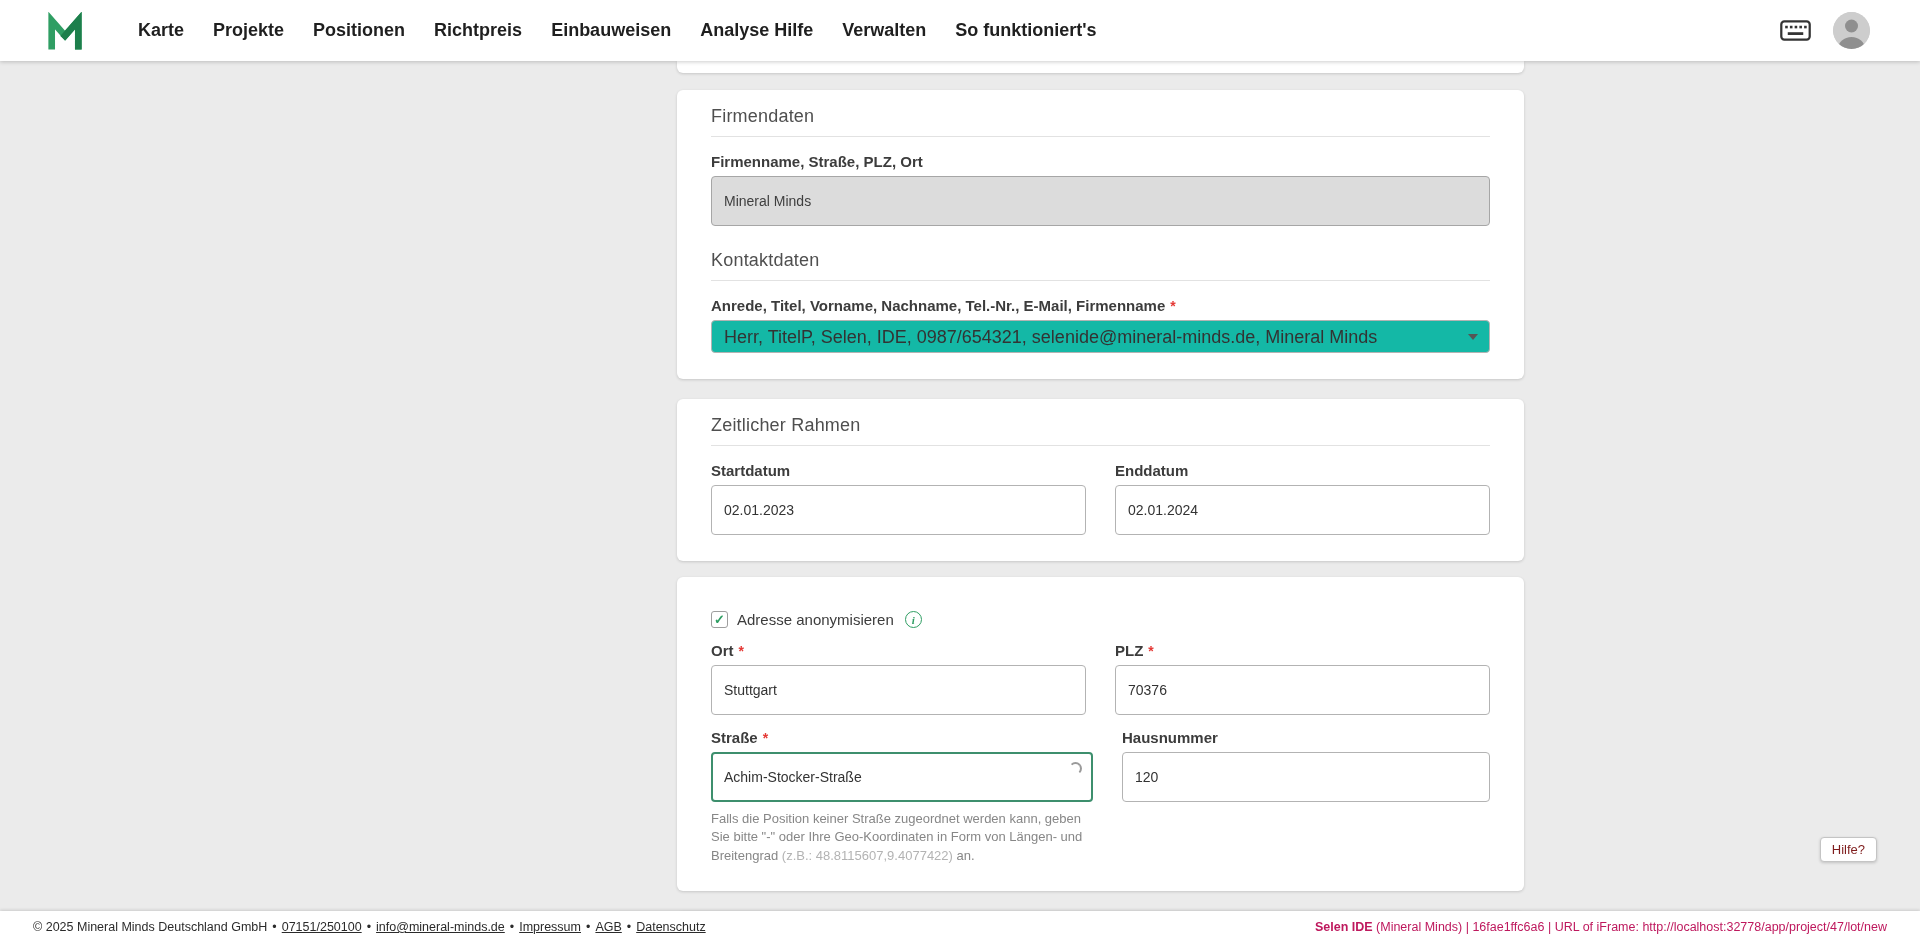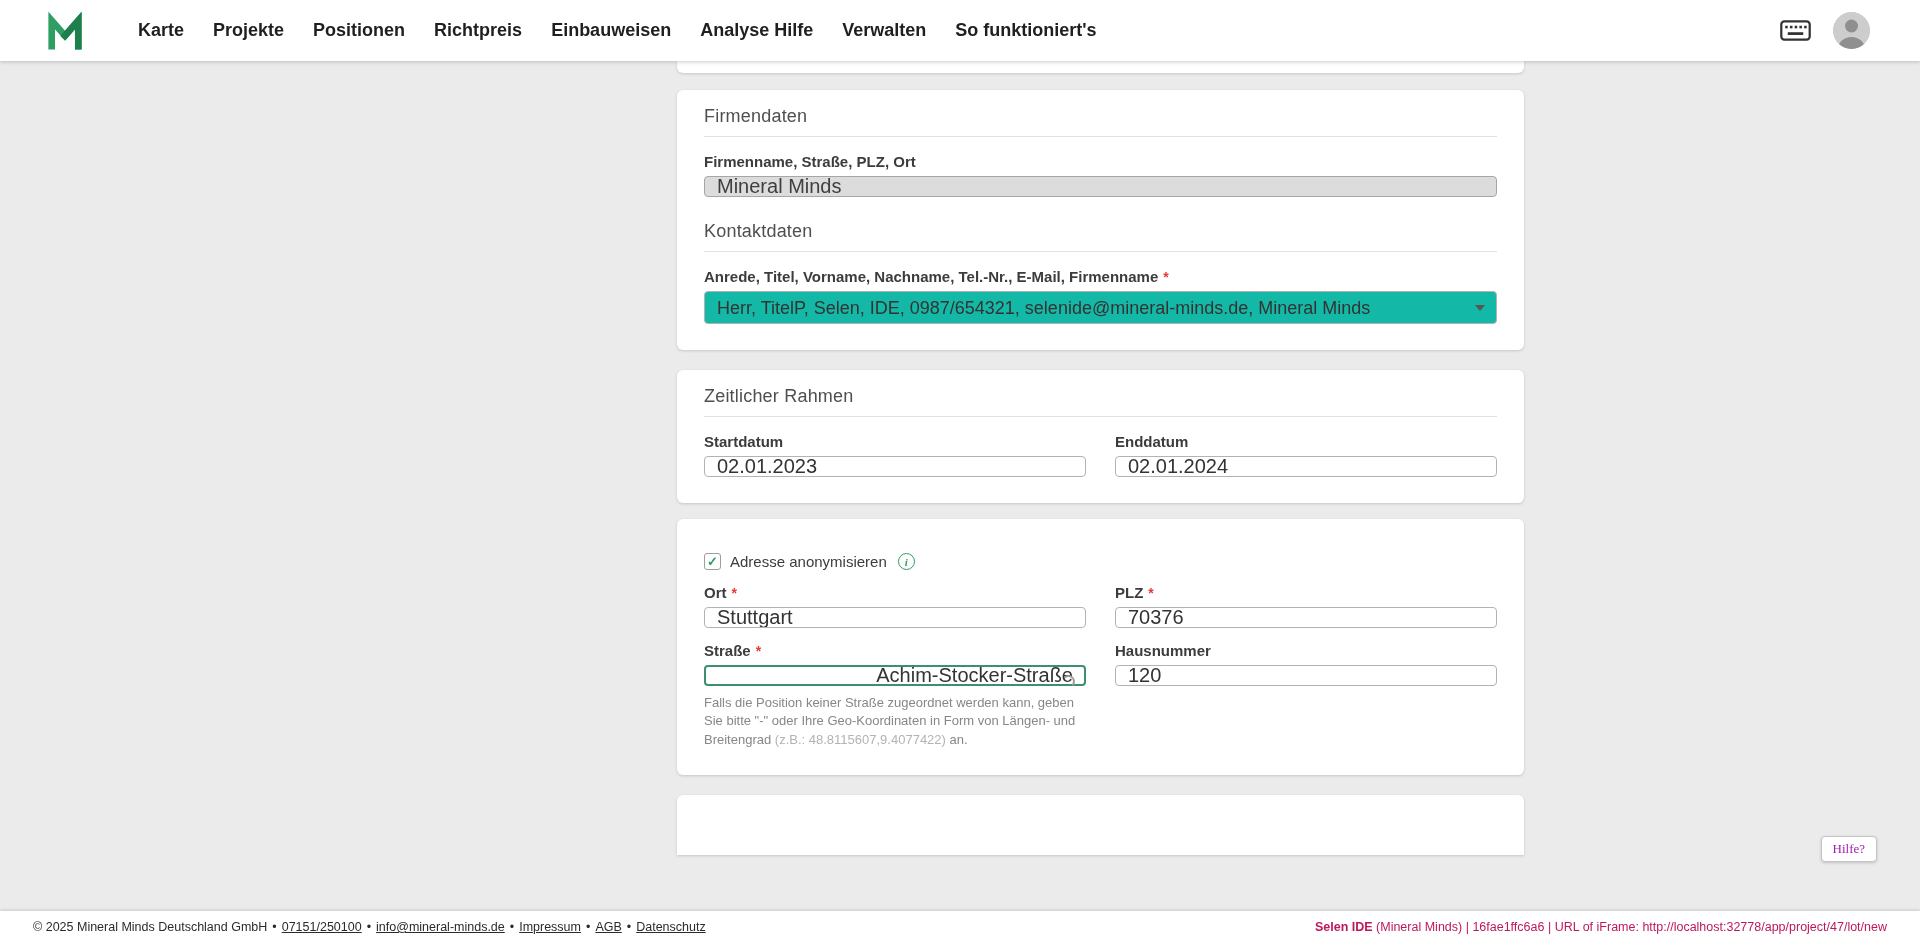--- a/index.html
+++ b/index.html
@@ -32,43 +32,43 @@
   }
 
   
   .content{
     position:absolute;top:61px;left:0;right:0;bottom:32px;background:var(--bg);overflow:hidden;
   }
   .container{margin-left:677px;width:847px;}
   .card{background:#fff;border-radius:6px;box-shadow:0 1px 3px rgba(0,0,0,.16);}
   .sliver-top{height:12px;border-radius:0 0 6px 6px;margin-bottom:17px;}
   .sliver-bottom{height:60px;border-radius:6px 6px 0 0;}
-  .card-block{padding:16px 27px 26px;margin-bottom:20px;}
+  .card-block{padding:16px 34px 26px;margin-bottom:20px;}
 
   .section-title{
     margin:0;font-size:18px;font-weight:400;color:#4f4f4f;
     padding-bottom:9px;border-bottom:1px solid #e2e2e2;letter-spacing:.2px;
   }
   .section-title.mt{margin-top:24px;}
   .heading-row{
     display:flex;justify-content:space-between;align-items:center;
     border-bottom:1px solid #e2e2e2;padding-bottom:6px;
   }
   .heading-row .section-title{border-bottom:none;padding-bottom:0;}
   .copy-btn{cursor:pointer;display:flex;align-items:center;}
 
   .field-label{
     margin-top:16px;font-size:15px;font-weight:700;color:#3c3c3c;
     display:flex;align-items:flex-end;gap:5px;
   }
   .required{color:var(--required);font-weight:700;font-size:14px;line-height:1.1;}
 
   .text-input{
-    display:block;margin-top:6px;width:100%;height:21px;border:1px solid #b3b3b3;border-radius:4px;
-    padding:0 12px;font-size:20px;color:#333;background:#fff;font-family:inherit;outline:none;
+    display:block;margin-top:6px;width:100%;height:50px;border:1px solid #b3b3b3;border-radius:4px;
+    padding:0 12px;font-size:14px;color:#333;background:#fff;font-family:inherit;outline:none;
   }
   .text-input.disabled{background:#dcdcdc;border-color:#a6a6a6;color:#3f3f3f;}
   .text-input.focused{border:2px solid var(--focus);padding:0 11px;}
 
   .select-wrap{position:relative;margin-top:6px;}
   .select{
     width:100%;height:33px;-webkit-appearance:none;appearance:none;
     border:1px solid #b3b3b3;border-radius:4px;background:#14b8a6;
     padding:0 32px 0 12px;font-size:18px;color:#333;font-family:inherit;outline:none;
   }
@@ -101,21 +101,21 @@
     animation:spin 1s linear infinite;
   }
   @keyframes spin{to{transform:rotate(360deg);}}
 
   .hint{margin-top:8px;width:382px;font-size:13px;line-height:1.42;color:#878787;}
   .hint .coords{color:#b3b3b3;}
 
   .help-btn{
     position:absolute;right:43px;bottom:49px;z-index:15;
     background:#fff;border:1px solid #c4c4c4;border-radius:4px;
-    padding:4px 11px;font-size:13px;color:#a21caf;font-family:Liberation Serif, serif;cursor:pointer;
+    padding:4px 11px;font-size:13px;color:#7f1d1d;font-family:Liberation Sans, sans-serif;cursor:pointer;
     box-shadow:0 1px 3px rgba(0,0,0,.18);
   }
 
   
   .footer{
     position:absolute;bottom:0;left:0;right:0;height:32px;background:#fff;z-index:20;
     box-shadow:0 -1px 3px rgba(0,0,0,.14);
     display:flex;align-items:center;justify-content:space-between;
     padding:0 33px;font-size:12.5px;color:#2b2b2b;
   }
@@ -240,21 +240,21 @@
         </div>
       </div>
 
       <div class="grid2 row">
         <div>
           <div class="field-label" style="margin-top:14px;">
             <span>Straße</span>
             <span class="required">*</span>
           </div>
           <div class="input-wrap" style="margin-top:6px;">
-            <input class="text-input focused" style="margin-top: 0px; text-align: right;" value="Achim-Stocker-Straße">
+            <input class="text-input focused" style="margin-top: 0px;" value="Achim-Stocker-Straße">
             <span class="spinner"></span>
           </div>
           <div class="hint">
             <span>Falls die Position keiner Straße zugeordnet werden kann, geben Sie bitte "-" oder Ihre Geo-Koordinaten in Form von Längen- und Breitengrad</span>
             <span class="coords">(z.B.: 48.8115607,9.4077422)</span>
             <span>an.</span>
           </div>
         </div>
         <div>
           <div class="field-label" style="margin-top:14px;font-weight:400;">

